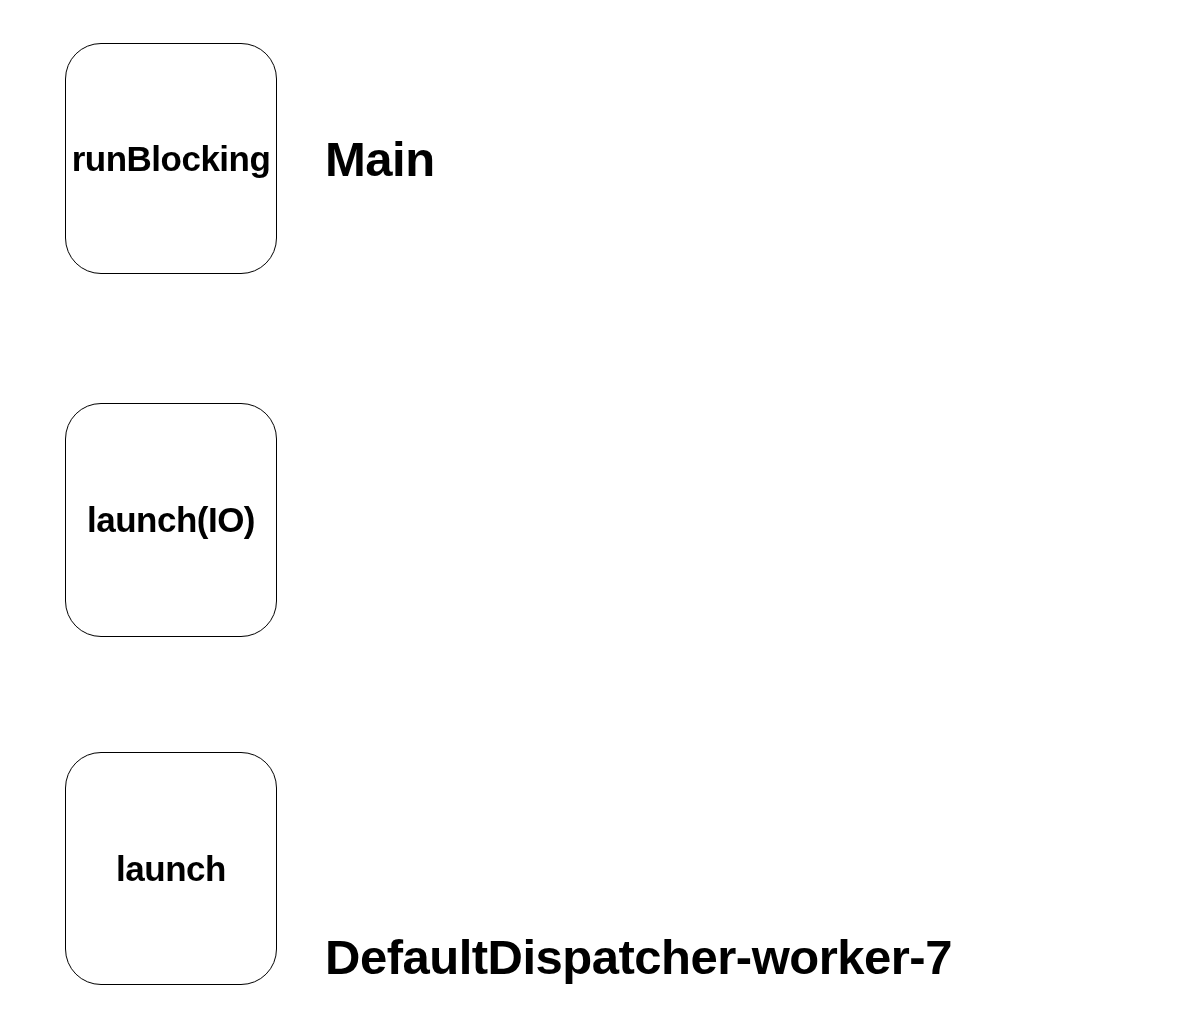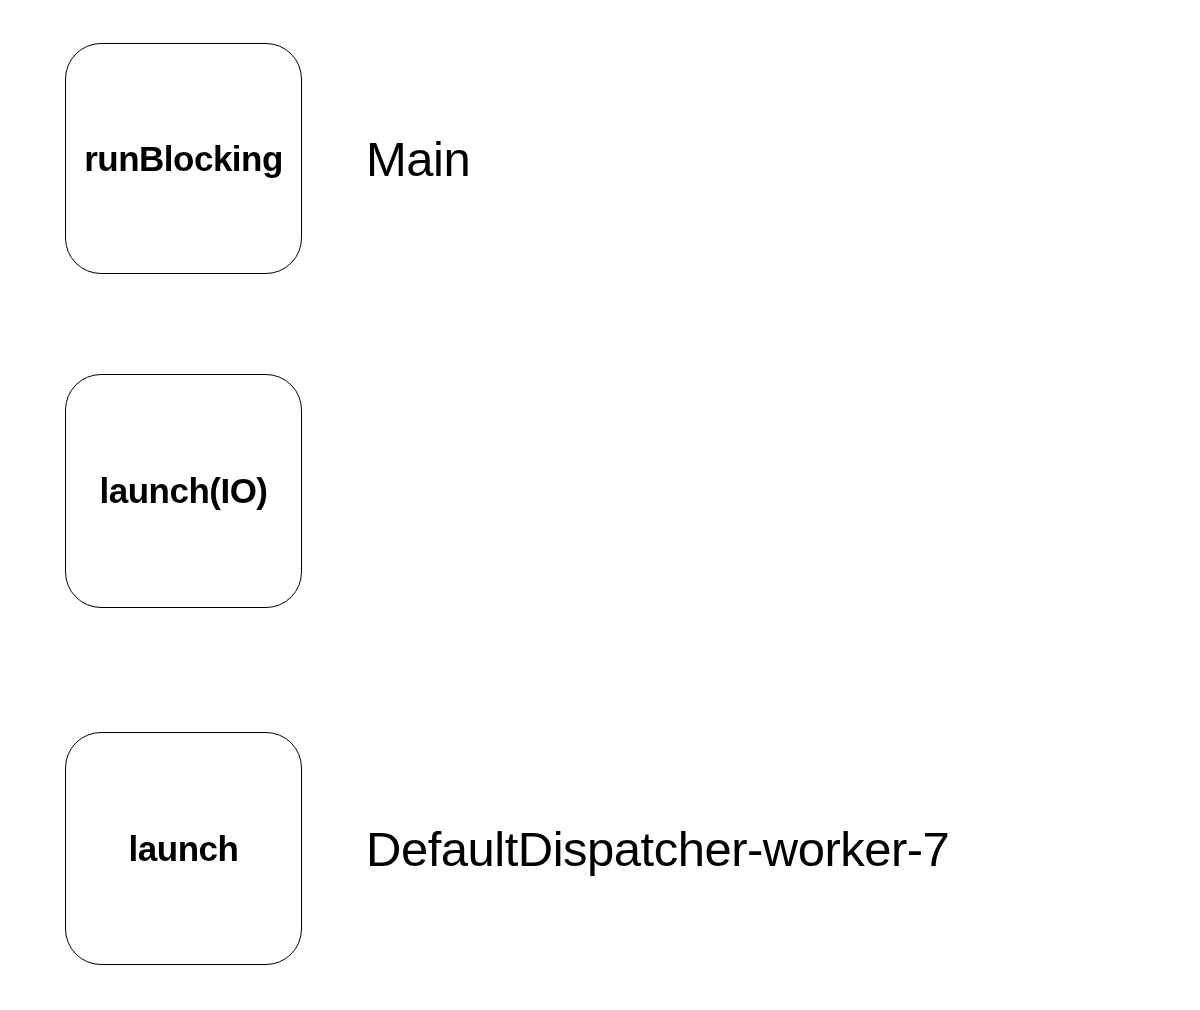--- a/index.html
+++ b/index.html
@@ -15,45 +15,45 @@
     background: #ffffff;
     overflow: hidden;
   }
   .row {
     position: absolute;
     left: 65px;
     display: flex;
     align-items: center;
   }
   .row-1 { top: 43px;  height: 231px; }
-  .row-2 { top: 374px; height: 234px; }
-  .row-3 { top: 732px; height: 233px; }
+  .row-2 { top: 403px; height: 234px; }
+  .row-3 { top: 752px; height: 233px; align-items: flex-end; }
   .coroutine-box {
     box-sizing: border-box;
-    width: 237px;
+    width: 212px;
     height: 100%;
     border: 1.5px solid #000000;
     border-radius: 36px;
     background: #ffffff;
     display: flex;
     align-items: center;
     justify-content: center;
     flex: 0 0 auto;
   }
   .box-label {
     font-size: 35px;
     font-weight: 700;
     color: #000000;
     letter-spacing: -0.5px;
     white-space: nowrap;
   }
   .thread-label {
-    margin-left: 64px;
+    margin-left: 48px;
     font-size: 49px;
-    font-weight: 400;
+    font-weight: 700;
     color: #000000;
     letter-spacing: -0.5px;
     white-space: nowrap;
   }
 </style>
 </head>
 <body>
 
 <div class="canvas">
 

